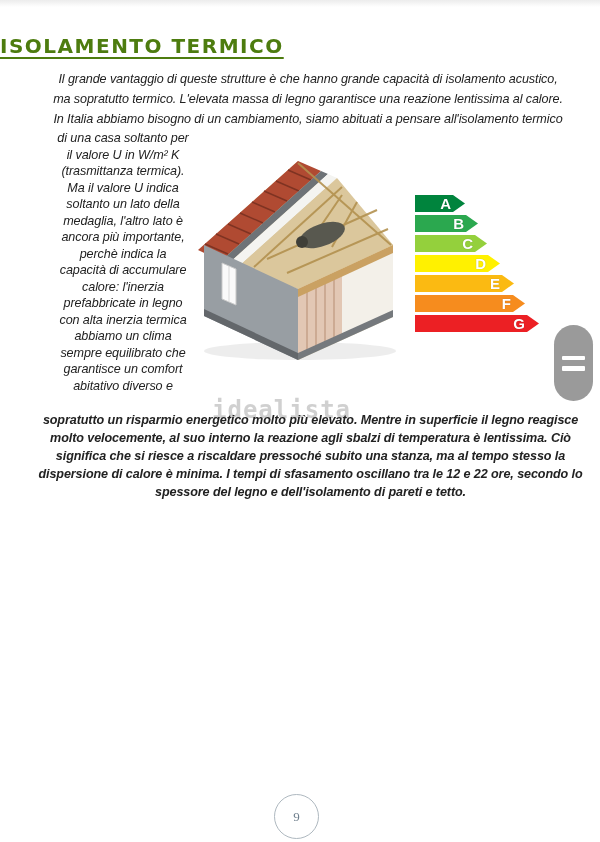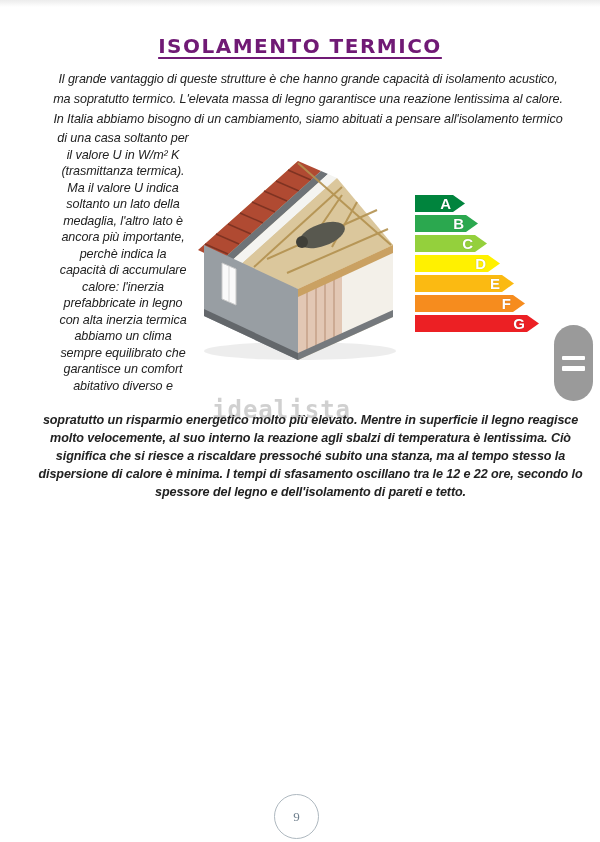--- a/index.html
+++ b/index.html
@@ -4,23 +4,23 @@
 <style>
   html,body{margin:0;padding:0;background:#ffffff;}
   #page{
     position:relative;width:600px;height:842px;margin:0 auto;background:#ffffff;
     font-family:"Liberation Sans",sans-serif;color:#1e1e1e;overflow:hidden;
   }
   #top-fade{position:absolute;left:0;top:0;width:600px;height:7px;
     background:linear-gradient(#ececec,#ffffff);}
   
   .doc-title{
-    position:absolute;left:0;top:34px;width:600px;text-align:center;
+    position:absolute;left:0;top:34px;width:600px;text-align:left;
     font-family:"DejaVu Sans",sans-serif;font-weight:bold;font-size:20px;
-    letter-spacing:1.5px;color:#701a75;
+    letter-spacing:1.5px;color:#4d7c0f;
   }
   .doc-title span{text-decoration:underline;text-decoration-thickness:2px;text-underline-offset:4px;}
   
   .bodytext{position:absolute;font-style:italic;font-size:12.6px;letter-spacing:-0.1px;
     color:#222;z-index:2;text-align:center;}
   .bodytext .line{white-space:nowrap;}
   #para1{left:38px;top:69px;width:540px;line-height:20px;}
   #leftcol{left:38px;top:130px;width:170px;line-height:16.5px;}
   #para2{left:38px;top:411px;width:545px;line-height:18px;font-weight:bold;}
   

